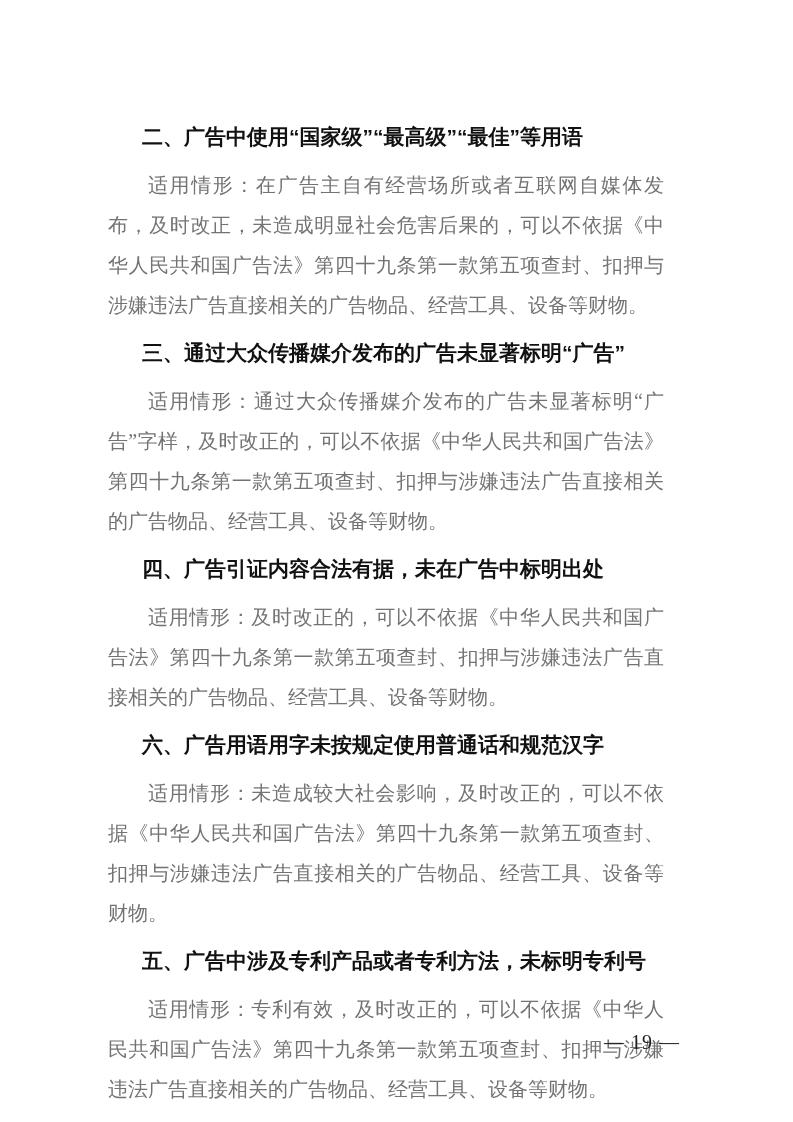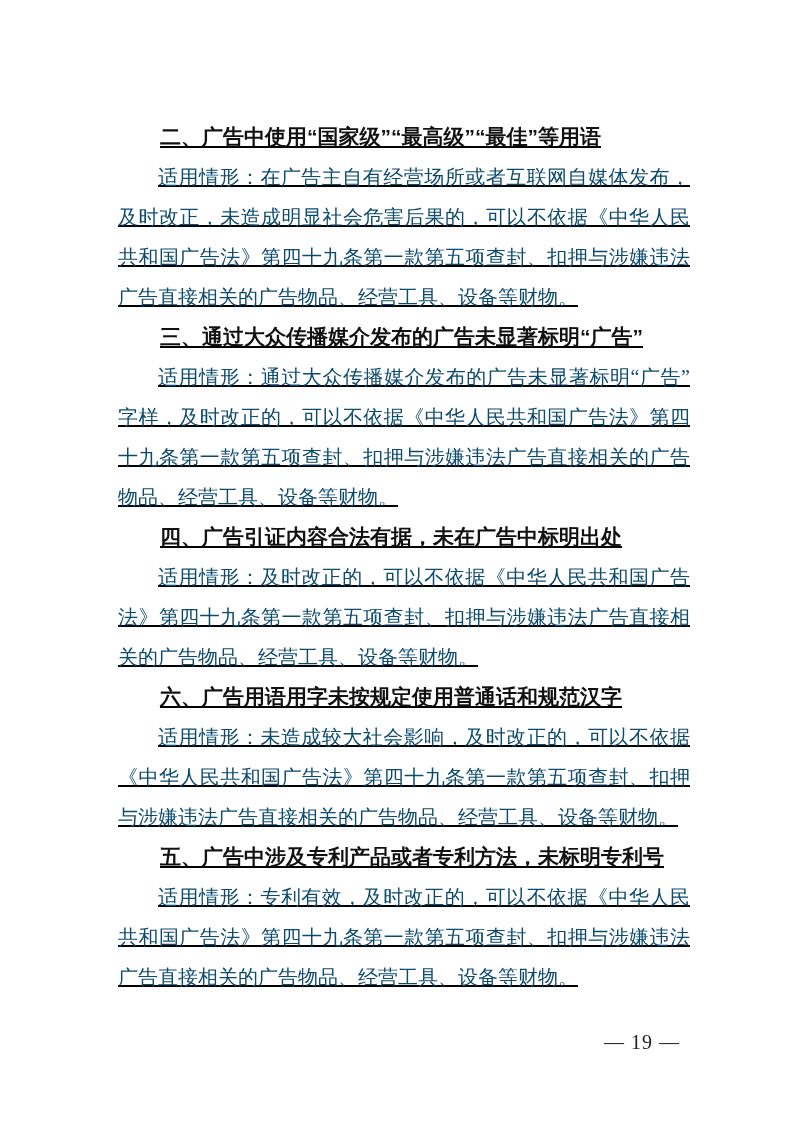--- a/index.html
+++ b/index.html
@@ -11,39 +11,38 @@
     position: relative;
     width: 793px;
     height: 1122px;
     background: #ffffff;
     overflow: hidden;
     font-family: "Liberation Serif", "DejaVu Serif", serif;
   }
   .content {
     position: absolute;
     top: 117px;
-    left: 118px;
+    left: 100px;
     width: 572px;
-    text-decoration: underline;
   }
   .heading {
     margin: 0;
     font-family: "Liberation Sans", "DejaVu Sans", sans-serif;
     font-weight: bold;
     font-size: 21px;
     line-height: 40px;
     color: #111111;
     text-indent: 2em;
     white-space: nowrap;
   }
   .para {
-    margin: 0;
+    margin: 8px;
     font-size: 20px;
     line-height: 40px;
-    color: #0c4a6e;
+    color: #737373;
     text-indent: 2em;
     text-align: justify;
     text-justify: inter-ideograph;
   }
   .footer {
     position: absolute;
     top: 1030px;
     right: 113px;
     font-size: 20px;
     line-height: 24px;

